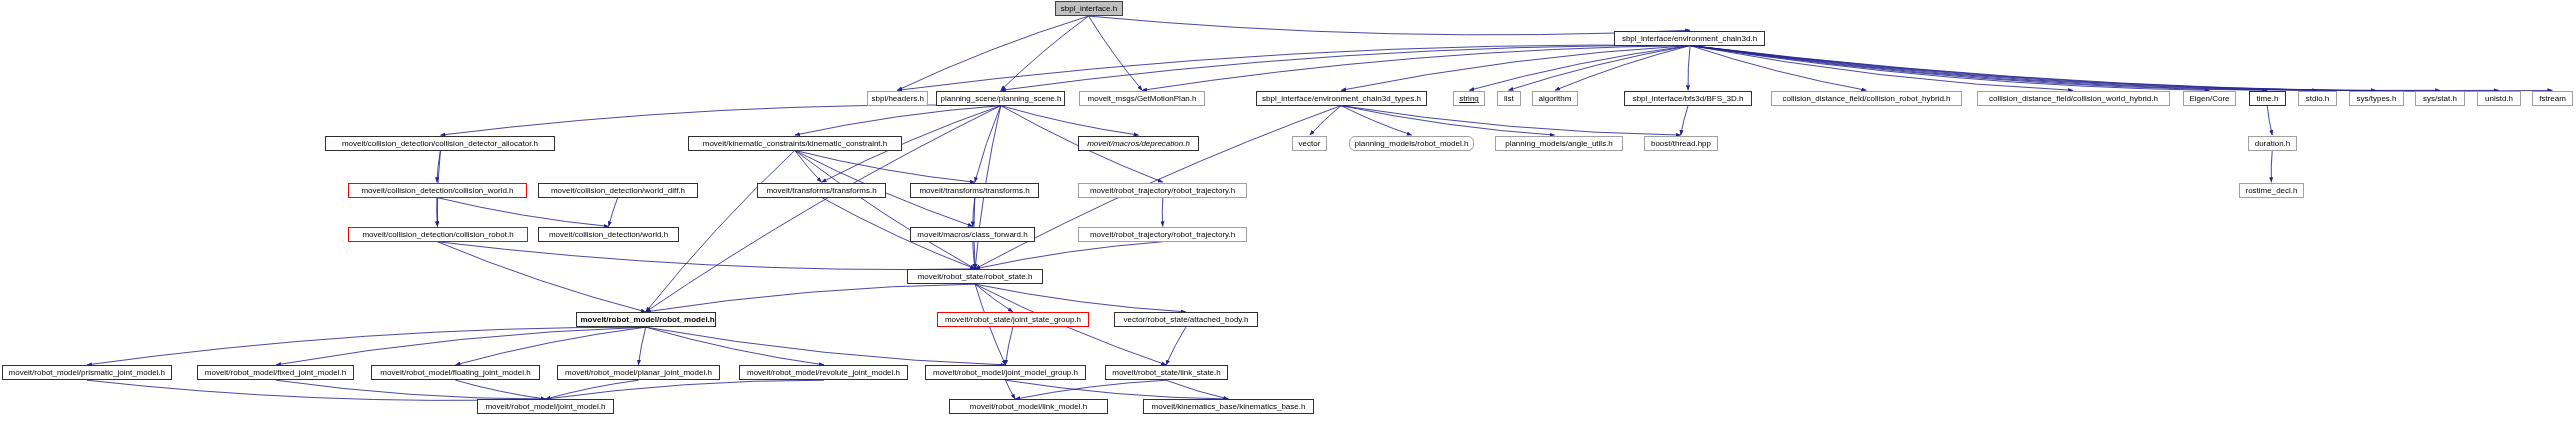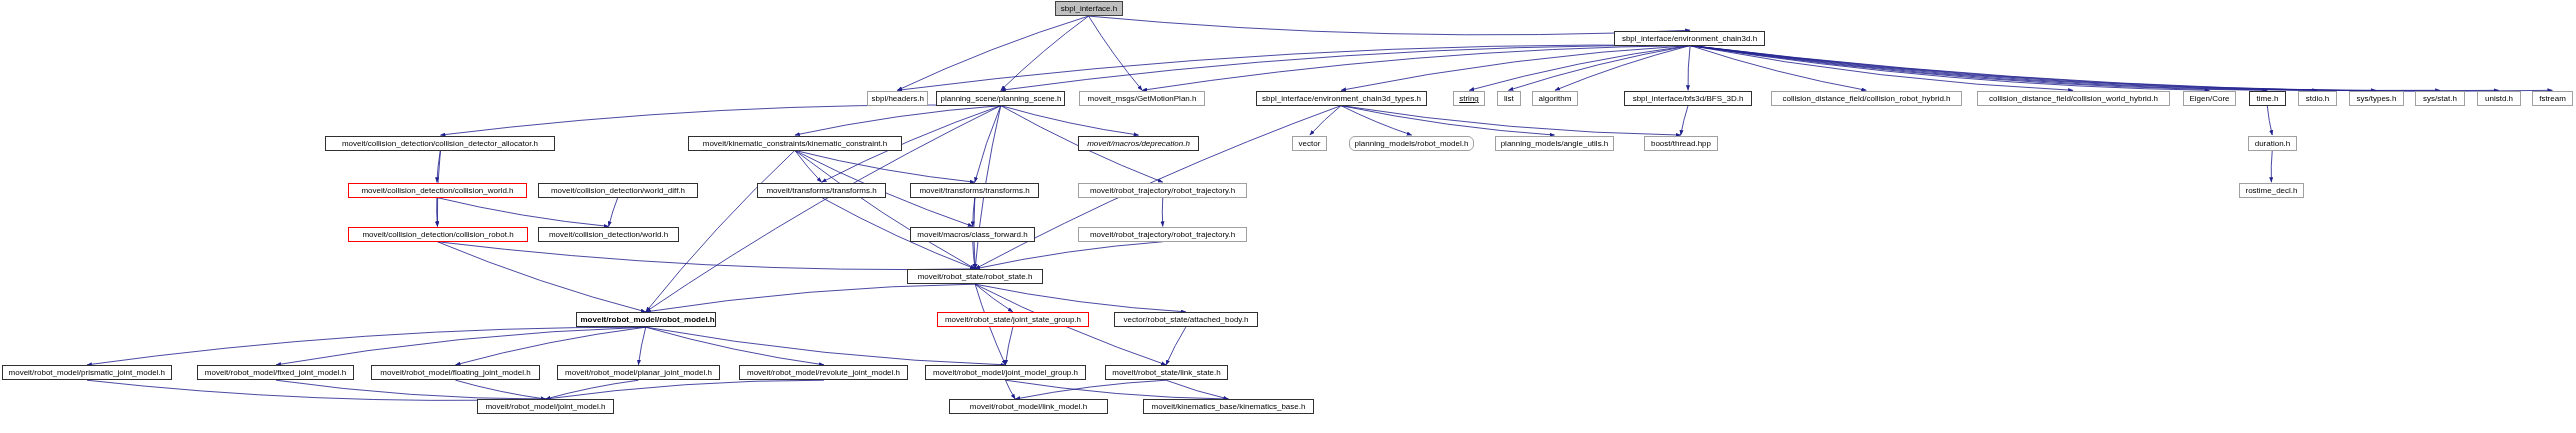--- a/index.html
+++ b/index.html
@@ -157,21 +157,21 @@
       <div class="node" style="left: 2298px; top: 91px; width: 39px;">stdio.h</div>
       <div class="node" style="left: 2349px; top: 91px; width: 55px;">sys/types.h</div>
       <div class="node" style="left: 2415px; top: 91px; width: 50px;">sys/stat.h</div>
       <div class="node" style="left: 2477px; top: 91px; width: 44px;">unistd.h</div>
       <div class="node" style="left: 2532px; top: 91px; width: 41px;">fstream</div>
       <div class="node bold" style="left: 325px; top: 136px; width: 230px;">moveit/collision_detection/collision_detector_allocator.h</div>
       <div class="node bold" style="left: 688px; top: 136px; width: 214px;">moveit/kinematic_constraints/kinematic_constraint.h</div>
       <div class="node bold" style="left: 1078px; top: 136px; width: 121px; font-style: italic;">moveit/macros/deprecation.h</div>
       <div class="node" style="left: 1292px; top: 136px; width: 35px;">vector</div>
       <div class="node" style="left: 1349px; top: 136px; width: 125px; border-radius: 6px;">planning_models/robot_model.h</div>
-      <div class="node" style="left: 1495px; top: 136px; width: 119px;">planning_models/angle_utils.h</div>
+      <div class="node" style="left: 1495px; top: 136px; width: 128px;">planning_models/angle_utils.h</div>
       <div class="node" style="left: 1644px; top: 136px; width: 74px;">boost/thread.hpp</div>
       <div class="node" style="left: 2248px; top: 136px; width: 49px;">duration.h</div>
       <div class="node red" style="left: 348px; top: 183px; width: 179px;">moveit/collision_detection/collision_world.h</div>
       <div class="node bold" style="left: 538px; top: 183px; width: 160px;">moveit/collision_detection/world_diff.h</div>
       <div class="node bold" style="left: 757px; top: 183px; width: 129px;">moveit/transforms/transforms.h</div>
       <div class="node bold" style="left: 910px; top: 183px; width: 129px;">moveit/transforms/transforms.h</div>
       <div class="node" style="left: 1078px; top: 183px; width: 169px;">moveit/robot_trajectory/robot_trajectory.h</div>
       <div class="node" style="left: 2239px; top: 183px; width: 65px;">rostime_decl.h</div>
       <div class="node red" style="left: 348px; top: 227px; width: 180px;">moveit/collision_detection/collision_robot.h</div>
       <div class="node bold" style="left: 538px; top: 227px; width: 141px;">moveit/collision_detection/world.h</div>

